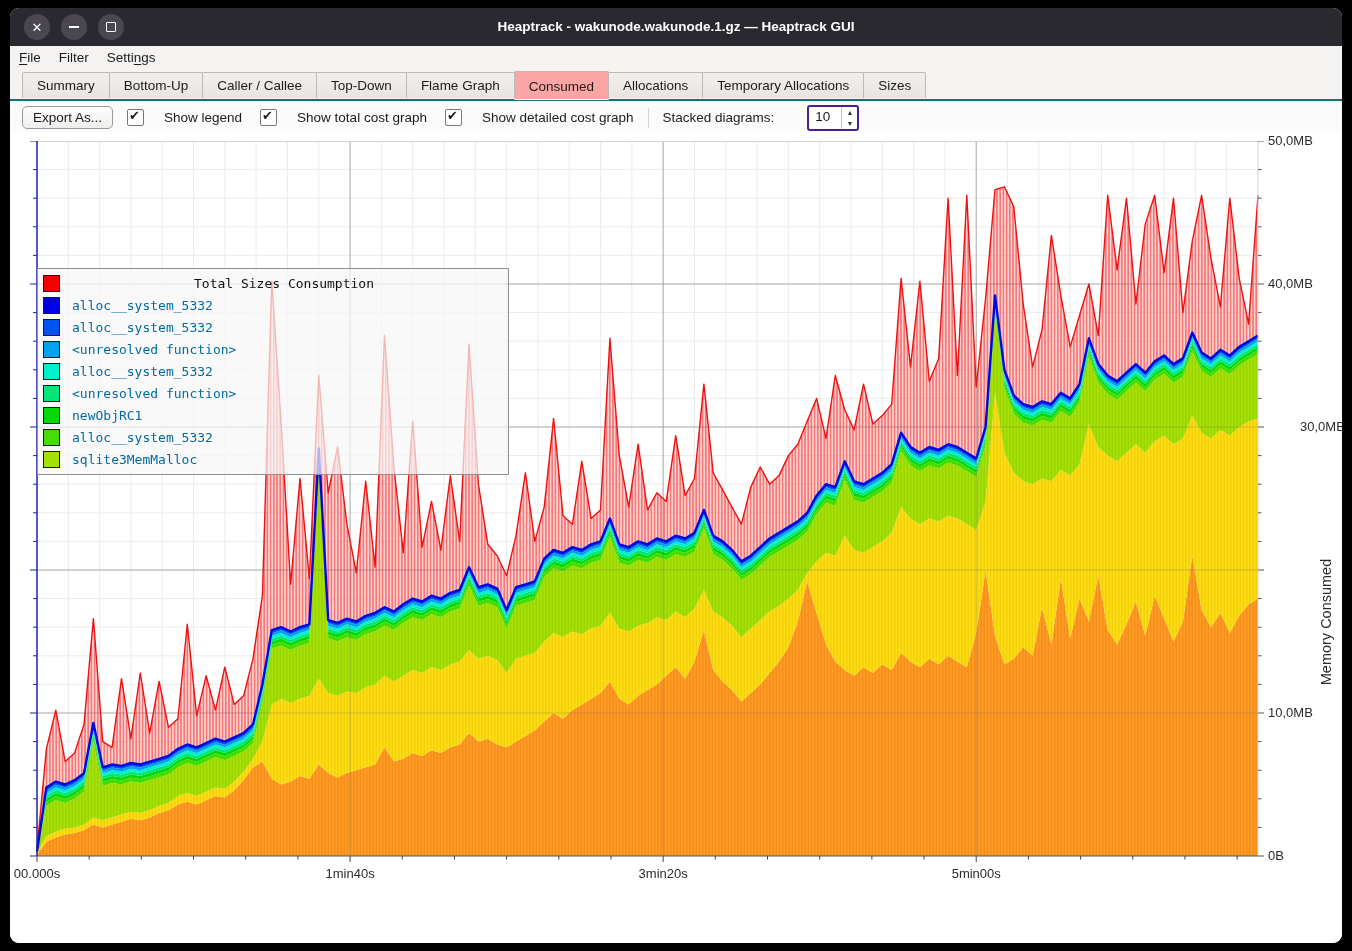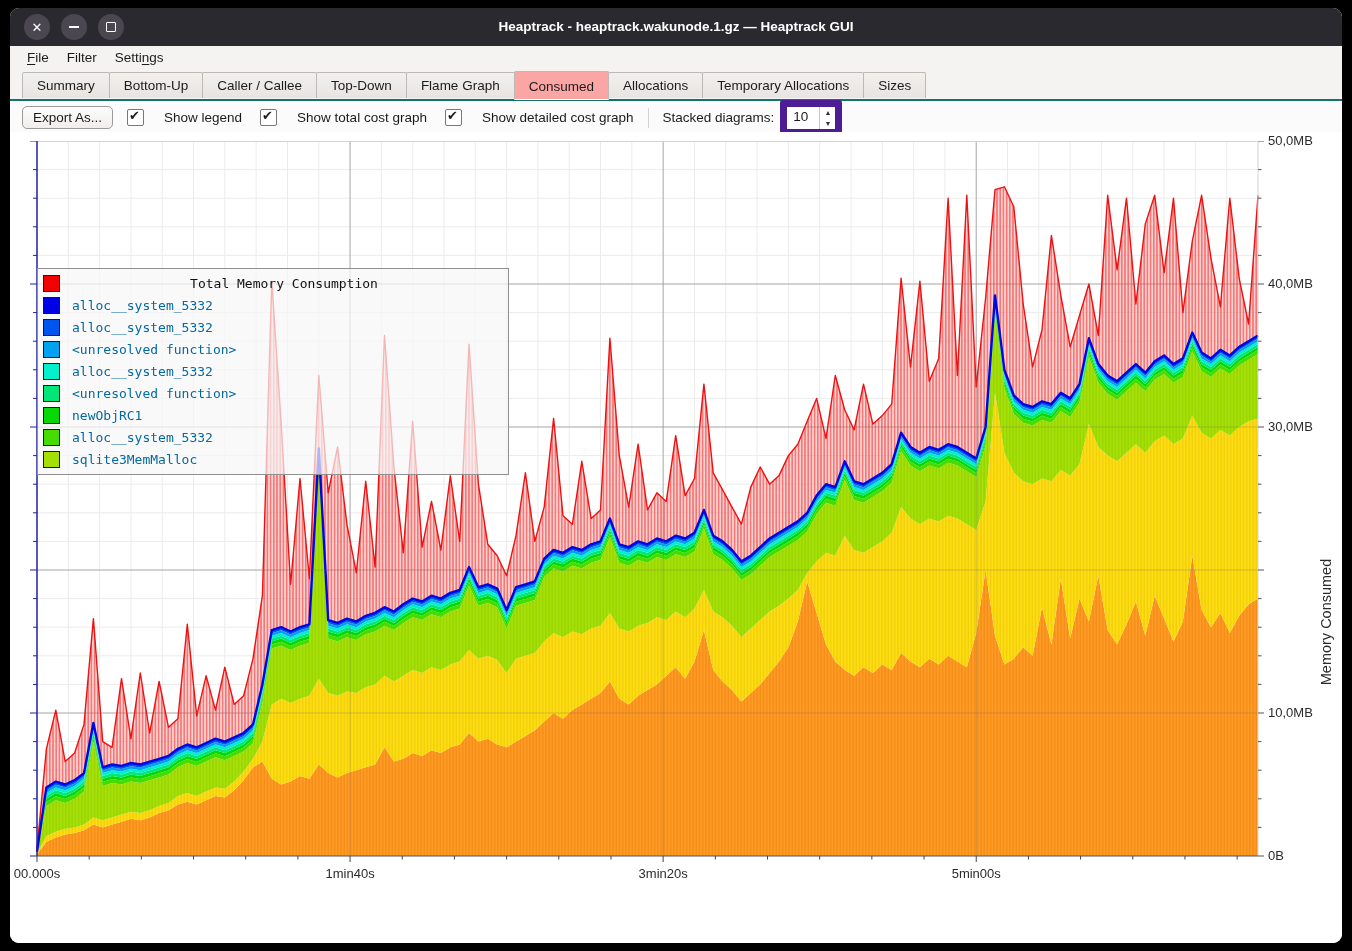--- a/index.html
+++ b/index.html
@@ -9,41 +9,41 @@
   
   .titlebar{position:relative;height:38px;background:#2b2930;}
   .winbtns{position:absolute;left:14px;top:6px;display:flex;gap:11px;}
   .winbtn{width:26px;height:26px;border-radius:50%;background:#4a4750;color:#fff;
     display:flex;align-items:center;justify-content:center;font-size:13px;cursor:default;}
   .winbtn .sq{width:8px;height:8px;border:1.5px solid #fff;border-radius:1px;}
   .winbtn .dash{width:10px;height:0;border-top:2px solid #fff;}
   .title-text{position:absolute;left:0;right:0;top:0;height:38px;line-height:38px;
     text-align:center;color:#fff;font-weight:bold;font-size:13.5px;}
   
-  .menubar{height:24px;background:#f4f3f1;display:flex;align-items:center;padding-left:8px;}
+  .menubar{height:24px;background:#f4f3f1;display:flex;align-items:center;}
   .menu-item{padding:0 9px;line-height:24px;font-size:13.5px;color:#1b1b1b;}
   .menu-item u{text-underline-offset:2px;}
   
   .tabbar{height:29px;background:#f4f3f1;display:flex;align-items:center;
     padding-left:12px;border-bottom:2px solid #0f766e;}
   .tab{padding:5px 14px 5px 14px;font-size:13.5px;color:#1b1b1b;background:linear-gradient(#f2f0ee,#e7e4e1);
     border:1px solid #bdbab6;border-bottom:none;margin-right:-1px;border-radius:2px 2px 0 0;position:relative;}
   .tab.active{background:#fca5a5;padding-top:7px;z-index:2;margin-bottom:-1px;border-bottom:1px solid #fff;}
   
   .toolbar{height:33px;background:#fbfbfb;display:flex;align-items:center;padding-left:12px;gap:14px;}
   .btn{border:1px solid #9c9a97;border-radius:5px;background:linear-gradient(#fdfdfd,#efeeec);
     padding:3px 10px;font-size:13.5px;color:#1b1b1b;}
   .checks{display:flex;align-items:center;gap:18px;}
   .check{display:flex;align-items:center;gap:20px;font-size:13.5px;color:#1b1b1b;}
   .box{width:15px;height:15px;background:#fff;border:1px solid #79777a;border-radius:2px;
     position:relative;display:inline-block;}
   .box::after{content:"✔";position:absolute;left:1px;top:-2px;font-size:13px;color:#1c1c1c;}
   .tsep{width:1px;height:20px;background:#d5d3d0;}
-  .spingroup{display:flex;align-items:center;gap:6px;font-size:13.5px;color:#1b1b1b;}
-  .spin{display:flex;border:7px solid #4c1d95;border-radius:3px;background:#fff;height:22px;}
+  .spingroup{display:flex;align-items:center;gap:20px;font-size:13.5px;color:#1b1b1b;}
+  .spin{display:flex;border:2px solid #4c1d95;border-radius:3px;background:#fff;height:22px;margin-left:13px;}
   .spinval{width:26px;text-align:left;padding:2px 0 0 6px;font-size:13.5px;}
   .spinbtns{display:flex;flex-direction:column;border-left:1px solid #c9c7c4;width:15px;}
   .spinbtns div{flex:1;display:flex;align-items:center;justify-content:center;
     font-size:7px;color:#333;line-height:1;}
   
   .chart-region{position:absolute;left:0;top:124px;right:0;bottom:0;background:#fff;}
   .legend{position:absolute;left:27px;top:136px;width:470px;z-index:5;
     background:rgba(247,247,247,0.72);border:1px solid #8f8f8f;padding:3px 0 4px 0;}
   .lrow{display:flex;align-items:center;height:22px;}
   .swatch{width:15px;height:15px;border:1px solid #1a1a1a;margin-left:5px;flex:none;}
@@ -63,21 +63,21 @@
   <div class="titlebar">
     <div class="winbtns">
       <div class="winbtn">✕</div>
       <div class="winbtn">
           <span class="dash"></span>
         </div>
       <div class="winbtn">
           <span class="sq"></span>
         </div>
     </div>
-    <div class="title-text">Heaptrack - heaptrack.wakunode.1.gz — Heaptrack GUI</div>
+    <div class="title-text">Heaptrack - wakunode.wakunode.1.gz — Heaptrack GUI</div>
   </div>
 
   <div class="menubar">
       <div class="menu-item"><u>F</u>ile</div>
       <div class="menu-item">Filter</div>
       <div class="menu-item">Setti<u>n</u>gs</div>
     </div>
 
   <div class="tabbar">
       <div class="tab">Summary</div>
@@ -117,21 +117,21 @@
           <div>▼</div>
         </div>
       </div>
     </div>
   </div>
 
   <div class="chart-region">
     <div class="legend">
         <div class="lrow">
           <span class="swatch" style="background:#f50000"></span>
-          <span class="ltitle">Total Memory Consumption</span>
+          <span class="ltitle">Total Sizes Consumption</span>
         </div>
         <div class="lrow">
           <span class="swatch" style="background:#0000e6"></span>
           <span class="llabel">alloc__system_5332</span>
         </div>
         <div class="lrow">
           <span class="swatch" style="background:#0055f0"></span>
           <span class="llabel">alloc__system_5332</span>
         </div>
         <div class="lrow">
@@ -345,21 +345,21 @@
         </svg>
       </div>
     <div id="axis-labels">
         <div class="x-tick-label" style="left: 27px; top: 734px;">00.000s</div>
         <div class="x-tick-label" style="left: 340.077px; top: 734px;">1min40s</div>
         <div class="x-tick-label" style="left: 653.154px; top: 734px;">3min20s</div>
         <div class="x-tick-label" style="left: 966.231px; top: 734px;">5min00s</div>
         <div class="y-tick-label" style="left: 1258px; top: 716px;">0B</div>
         <div class="y-tick-label" style="left: 1258px; top: 573px;">10,0MB</div>
         <div class="y-tick-label" style="left: 1310px; top: 430px; margin-left: 36px;">20,0MB</div>
-        <div class="y-tick-label" style="left: 1258px; top: 287px;">30,0MB</div>
+        <div class="y-tick-label" style="left: 1290px; top: 287px;">30,0MB</div>
         <div class="y-tick-label" style="left: 1258px; top: 144px;">40,0MB</div>
         <div class="y-tick-label" style="left: 1258px; top: 1px;">50,0MB</div>
       </div>
     <div class="y-axis-title">Memory Consumed</div>
 
   </div>
 
 </div>
 
 </body></html>

